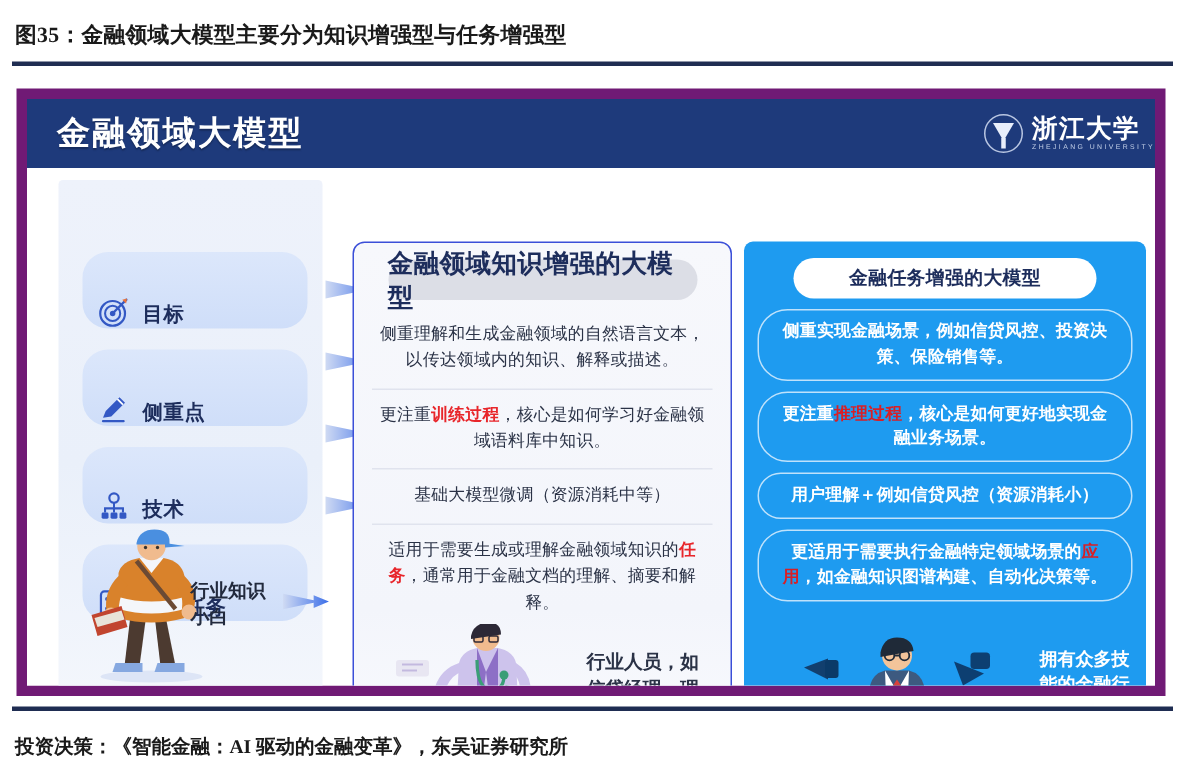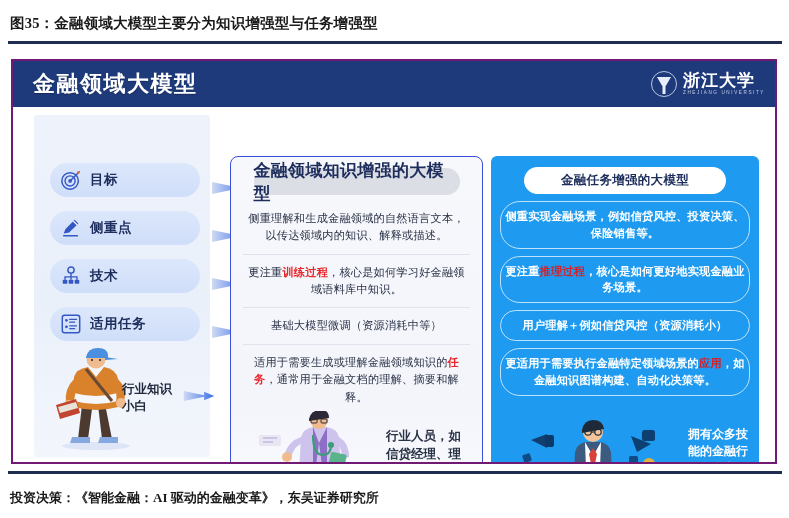--- a/index.html
+++ b/index.html
@@ -30,21 +30,21 @@
   .fig-source {
     position: absolute; left: 10px; top: 486px; width: 770px; height: 24px;
     display: flex; align-items: center;
     font-family: "Liberation Serif", "DejaVu Serif", serif;
     font-weight: bold; font-size: 13px; color: #1a1a1a; white-space: nowrap;
   }
 
   
   .card {
     position: absolute; left: 11px; top: 59px; width: 766px; height: 405px;
-    background: #ffffff; border: 2px solid #701a75; overflow: hidden;
+    background: #ffffff; border: 7px solid #701a75; overflow: hidden;
   }
   .card-header {
     position: absolute; left: 0; top: 0; width: 766px; height: 46px;
     background: #1e3a7b;
     display: flex; align-items: center; justify-content: space-between;
     padding: 0 14px 0 20px;
   }
   .card-title {
     color: #ffffff; font-size: 22px; font-weight: bold; letter-spacing: 1.5px;
     text-shadow: 0 1px 1px rgba(0,0,0,.25);
@@ -85,23 +85,23 @@
   .col-left {
     position: absolute; left: 21px; top: 8px; width: 176px; height: 342px;
     background: linear-gradient(180deg,#eef2fb 0%, #eaf0fa 55%, #f3f6fc 100%);
     border-radius: 3px;
   }
   .pill-list {
     position: absolute; left: 16px; top: 48px; width: 150px;
     display: flex; flex-direction: column; gap: 14px;
   }
   .pill {
-    height: 34px; border-radius: 17px;
+    height: 51px; border-radius: 17px;
     background: linear-gradient(180deg,#dce7fb 0%, #cfdef9 100%);
-    display: flex; align-items: center; gap: 8px; padding: 0 10px;
+    display: flex; align-items: flex-end; gap: 8px; padding: 0 10px;
   }
   .pill-ico { width: 22px; height: 22px; flex: none; }
   .pill-label {
     font-size: 13.5px; font-weight: bold; color: #1d2d5c; letter-spacing: .5px;
   }
 
   .arrows {
     position: absolute; left: 176px; top: 56px; width: 42px;
     display: flex; flex-direction: column; gap: 14px;
   }
@@ -153,21 +153,21 @@
   }
   .right-title {
     margin: 11px auto 0; width: 202px; height: 27px; border-radius: 14px;
     background: #ffffff;
     display: flex; align-items: center; justify-content: center;
     font-size: 12.5px; font-weight: bold; color: #1d2d5c; letter-spacing: .3px;
   }
   .right-rows { padding: 7px 9px 0; display: flex; flex-direction: column; gap: 7px; }
   .right-row {
     border: 1px solid #bfe2fb; border-radius: 20px;
-    padding: 6px 4px; text-align: center;
+    padding: 6px 15px; text-align: center;
     font-size: 11.2px; line-height: 1.5; color: #ffffff; font-weight: bold;
     letter-spacing: .2px;
   }
   .hl-red-dark { color: #d81f26; background: transparent; font-weight: bold; }
   .right-illus {
     position: absolute; left: 0; bottom: 0; width: 268px; height: 90px;
   }
   .right-illus-label {
     position: absolute; right: 10px; top: 8px; width: 62px;
     font-size: 12px; font-weight: bold; color: #ffffff; line-height: 1.4;

